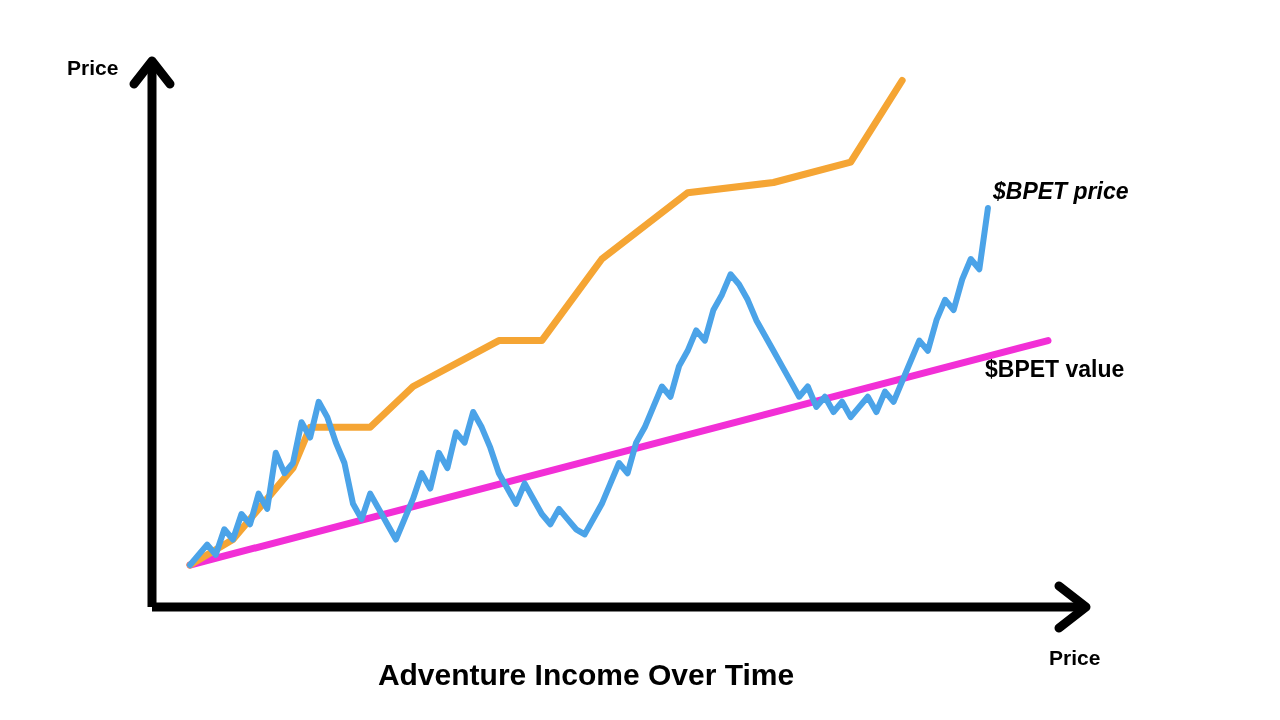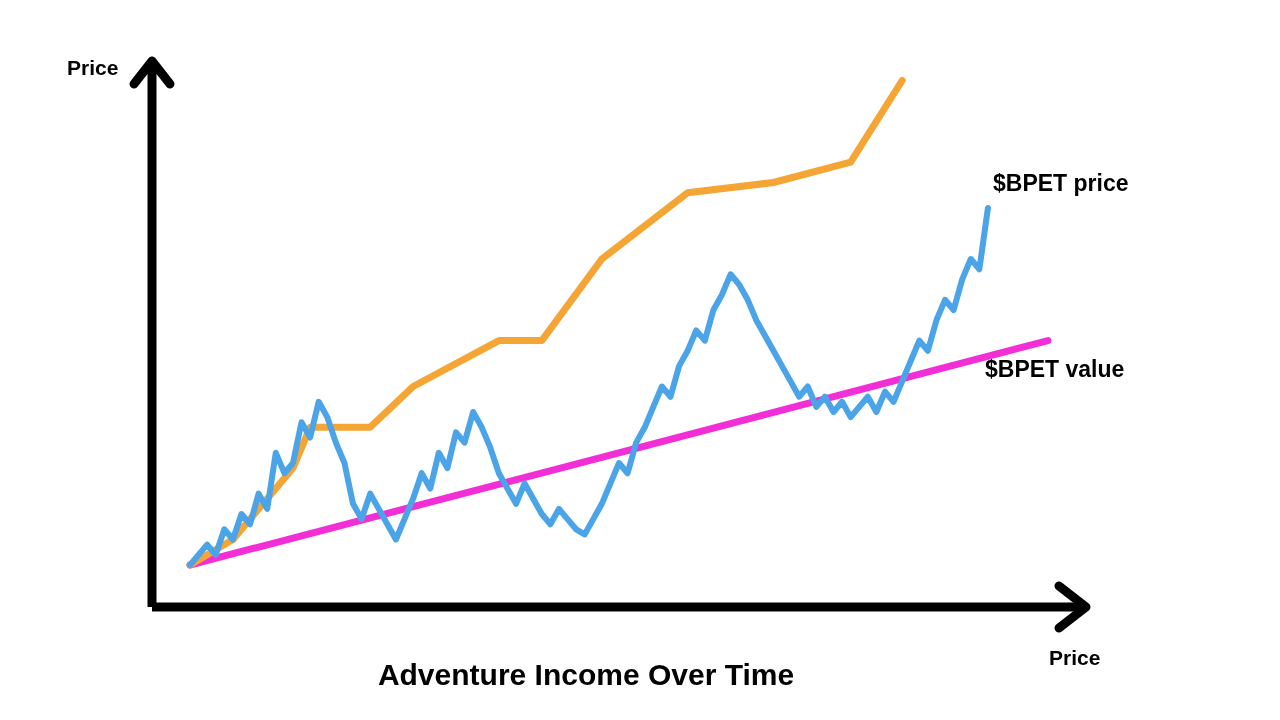--- a/index.html
+++ b/index.html
@@ -42,21 +42,21 @@
   }
   .series-label {
     font-size: 23px;
   }
   .chart-title {
     font-size: 30px;
   }
   #ylabel-price { left: 67px; top: 57px; }
   #xlabel-time  { left: 1049px; top: 647px; }
   #label-adventure-income { left: 886px; top: 76px; }
-  #label-bpet-price       { left: 993px; top: 172px; }
+  #label-bpet-price       { left: 993px; top: 180px; font-style: italic; }
   #label-bpet-value       { left: 985px; top: 358px; }
   #title-main {
     left: 0;
     top: 660px;
     width: 1172px;
     text-align: center;
   }
 </style>
 </head>
 <body>

